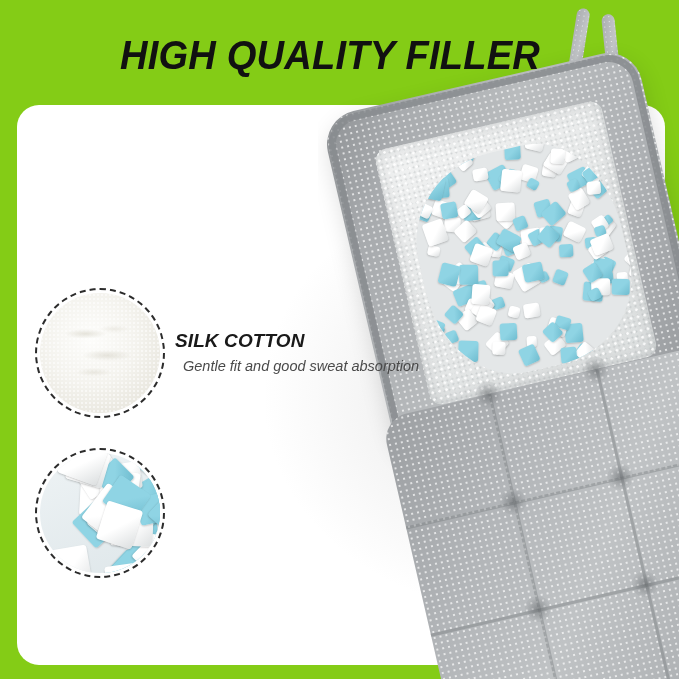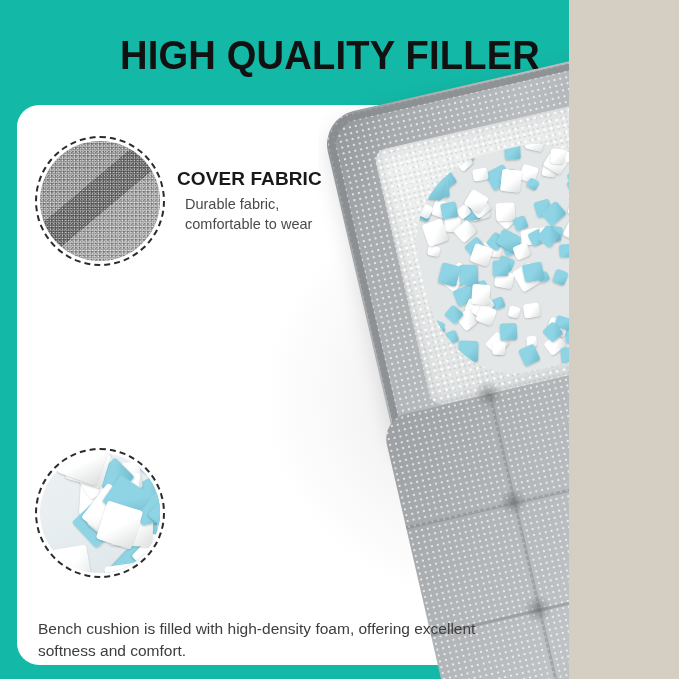--- a/index.html
+++ b/index.html
@@ -8,24 +8,25 @@
   }
   body {
     width: 679px;
     height: 679px;
     overflow: hidden;
     font-family: "Liberation Sans", sans-serif;
     background: #d5cfc3;
   }
   #stage {
     position: relative;
-    width: 569px;
+    width: 679px;
     height: 679px;
-    background: #14b8a6;
-    overflow: hidden;
+    background: #84cc16;
+    overflow: hidden;
+    font-style: italic;
   }
 
   
   .title {
     position: absolute;
     left: 0;
     top: 32px;
     width: 660px;
     text-align: center;
     font-family: "Liberation Sans Narrow", "Liberation Sans", sans-serif;
@@ -483,35 +484,33 @@
         <div class="seam" style="left: 220px; top: 0px; width: 3px; height: 330px;"></div>
         <div class="tuft" style="left: 97px; top: 97px;"></div>
         <div class="tuft" style="left: 207px; top: 97px;"></div>
         <div class="tuft" style="left: 97px; top: 207px;"></div>
         <div class="tuft" style="left: 207px; top: 207px;"></div>
         <div class="tuft" style="left: 97px; top: -13px;"></div>
         <div class="tuft" style="left: 207px; top: -13px;"></div>
       </div>
   </div>
 
-  <div class="feature" style="left:35px; top:136px;">
+
+  <div class="feature" style="left:35px; top:288px;">
     <div class="circle">
       <div class="circle-inner">
-        <div class="fabric"></div>
-        <div class="fabric-weave"></div>
-        <div class="fabric-noise"></div>
+        <div class="cotton"></div>
+        <div class="cotton-fiber"></div>
       </div>
     </div>
-    <div class="ftext">
-      <div class="fhead">COVER FABRIC</div>
-      <div class="fsub" style="white-space:pre-line;">Durable fabric,
-comfortable to wear</div>
+    <div class="ftext" style="margin-left:10px;">
+      <div class="fhead">SILK COTTON</div>
+      <div class="fsub" style="white-space:pre-line;">Gentle fit and good sweat absorption</div>
     </div>
   </div>
-
 
   <div class="feature" style="left:35px; top:448px;">
     <div class="circle">
       <div class="circle-inner">
         <div class="foamfill" id="swatch-foam">
             <div class="cube" style="width: 26.2341px; height: 29.1762px; left: 91.9009px; top: 65.2218px; transform: rotate(-8.50305deg); background: linear-gradient(135deg, rgb(143, 212, 228) 0%, rgb(143, 212, 228) 52%, rgb(111, 188, 207) 100%);"></div>
             <div class="cube" style="width: 35.3247px; height: 34.1989px; left: 98.6163px; top: 23.414px; transform: rotate(-30.9646deg); background: linear-gradient(135deg, rgb(143, 212, 228) 0%, rgb(143, 212, 228) 52%, rgb(111, 188, 207) 100%);"></div>
             <div class="cube" style="width: 41.2818px; height: 34.9668px; left: 40.176px; top: 27.8275px; transform: rotate(3.12656deg); background: linear-gradient(135deg, rgb(255, 255, 255) 0%, rgb(255, 255, 255) 52%, rgb(220, 223, 224) 100%);"></div>
             <div class="cube" style="width: 31.9266px; height: 27.5897px; left: 120.906px; top: 13.7862px; transform: rotate(-32.0708deg); background: linear-gradient(135deg, rgb(255, 255, 255) 0%, rgb(255, 255, 255) 52%, rgb(220, 223, 224) 100%);"></div>
             <div class="cube" style="width: 29.0929px; height: 28.1121px; left: 102.091px; top: -3.13825px; transform: rotate(37.1647deg); background: linear-gradient(135deg, rgb(143, 212, 228) 0%, rgb(143, 212, 228) 52%, rgb(111, 188, 207) 100%);"></div>
@@ -538,15 +537,14 @@
             <div class="cube" style="width: 37.0256px; height: 33.142px; left: 67.9645px; top: 28.7087px; transform: rotate(34.5771deg); background: linear-gradient(135deg, rgb(143, 212, 228) 0%, rgb(143, 212, 228) 52%, rgb(111, 188, 207) 100%);"></div>
             <div class="cube" style="width: 37.4452px; height: 39.9144px; left: 61.2955px; top: 51.7977px; transform: rotate(17.7904deg); background: linear-gradient(135deg, rgb(255, 255, 255) 0%, rgb(255, 255, 255) 52%, rgb(220, 223, 224) 100%);"></div>
             <div class="cube" style="width: 44.6213px; height: 44.7778px; left: 5.07087px; top: 94.5948px; transform: rotate(-9.82775deg); background: linear-gradient(135deg, rgb(255, 255, 255) 0%, rgb(255, 255, 255) 52%, rgb(220, 223, 224) 100%);"></div>
             <div class="cube" style="width: 38.1942px; height: 34.7758px; left: 28.8124px; top: -4.41516px; transform: rotate(16.5115deg); background: linear-gradient(135deg, rgb(255, 255, 255) 0%, rgb(255, 255, 255) 52%, rgb(220, 223, 224) 100%);"></div>
             <div class="cube" style="width: 40.6426px; height: 36.0874px; left: 22.4262px; top: -9.22343px; transform: rotate(19.8321deg); background: linear-gradient(135deg, rgb(255, 255, 255) 0%, rgb(255, 255, 255) 52%, rgb(220, 223, 224) 100%);"></div>
           </div>
       </div>
     </div>
   </div>
 
-  <div class="caption">Bench cushion is filled with high-density foam, offering excellent softness and comfort.</div>
 
 </div>
 
 </body></html>

